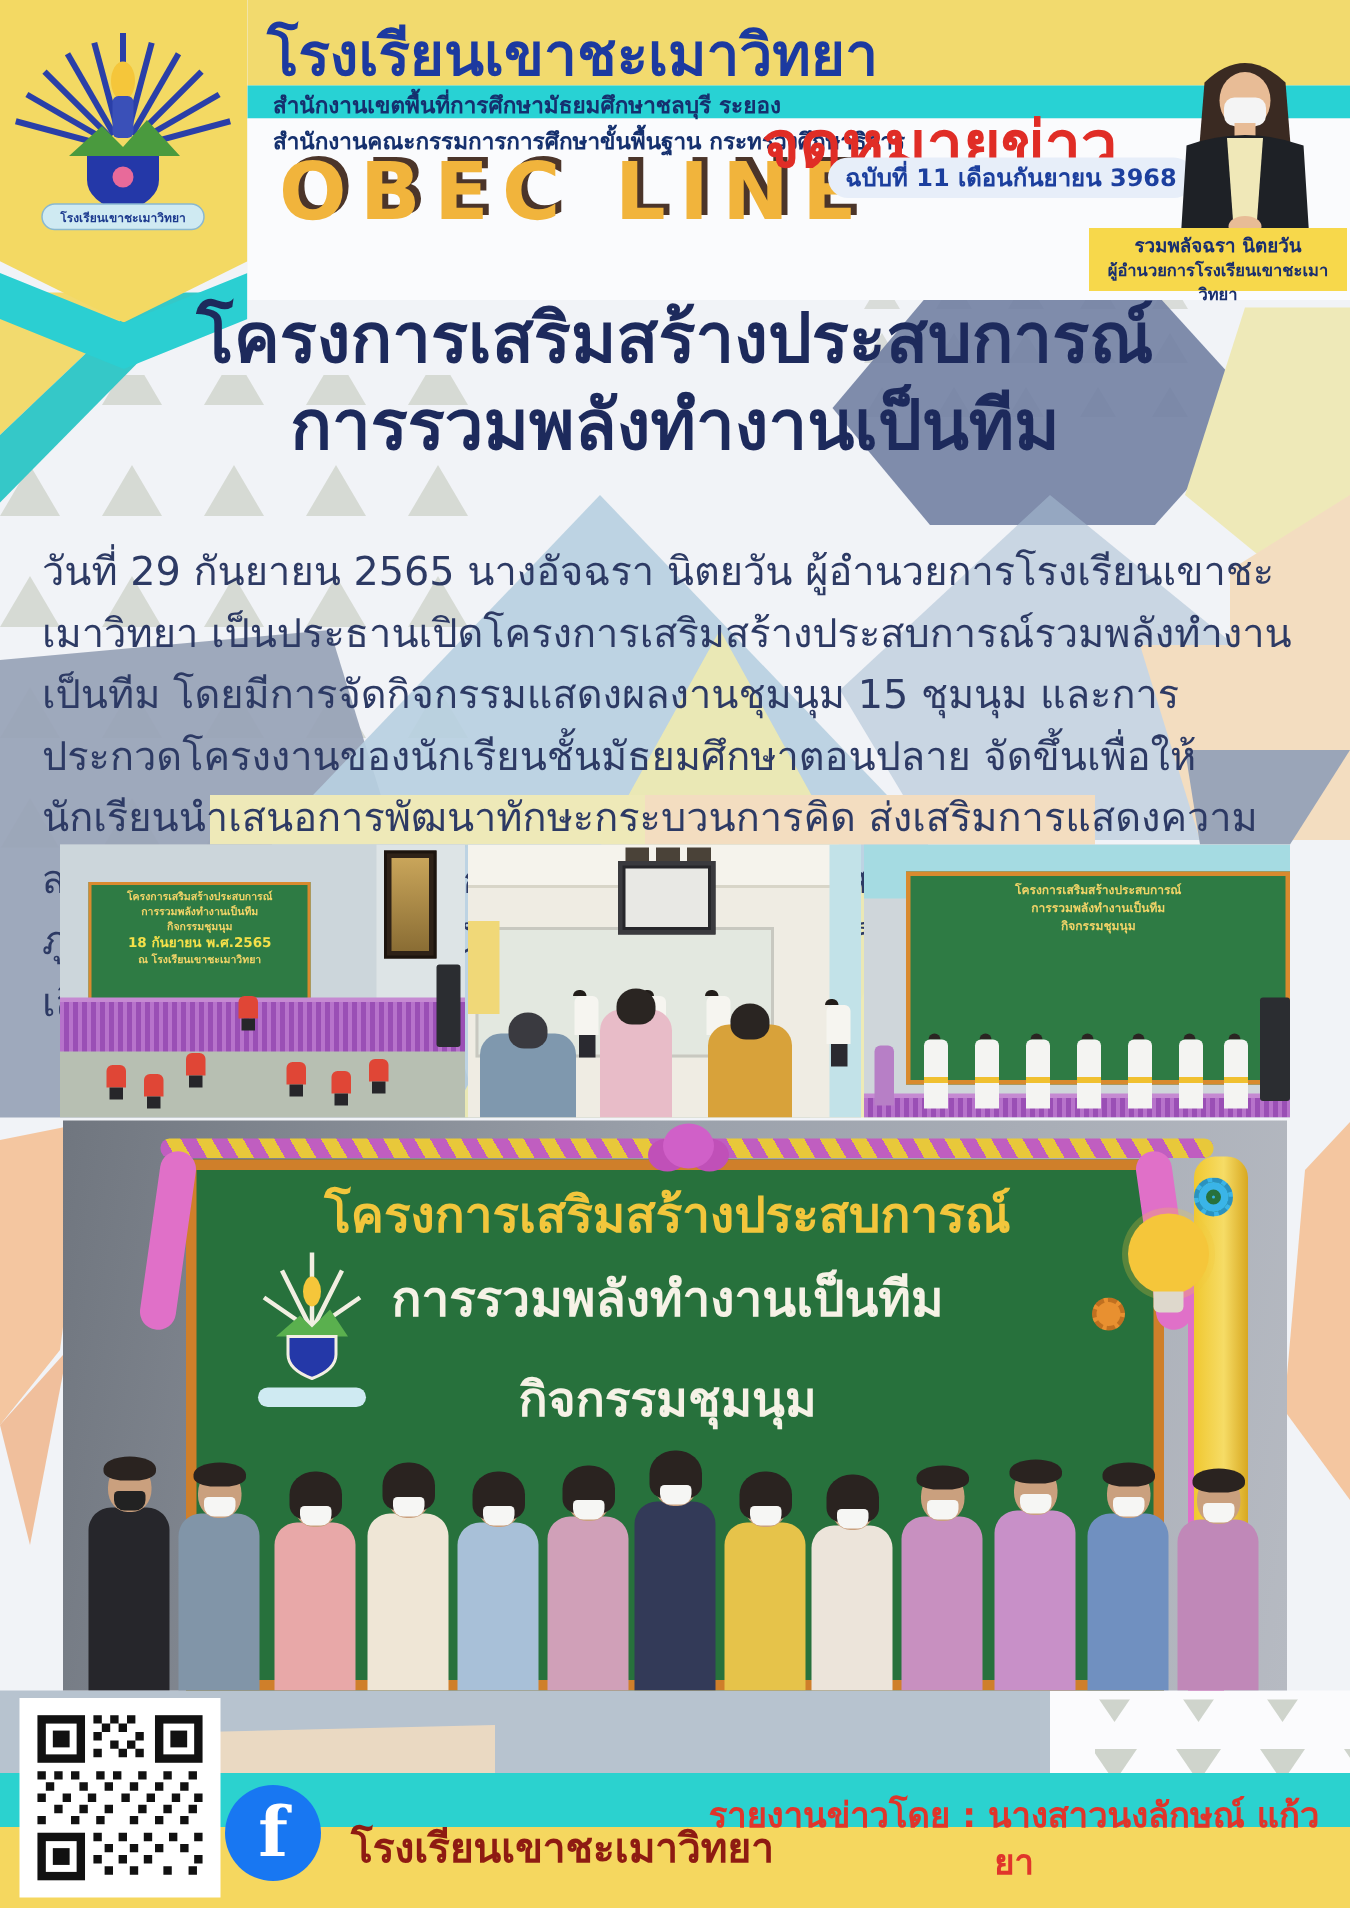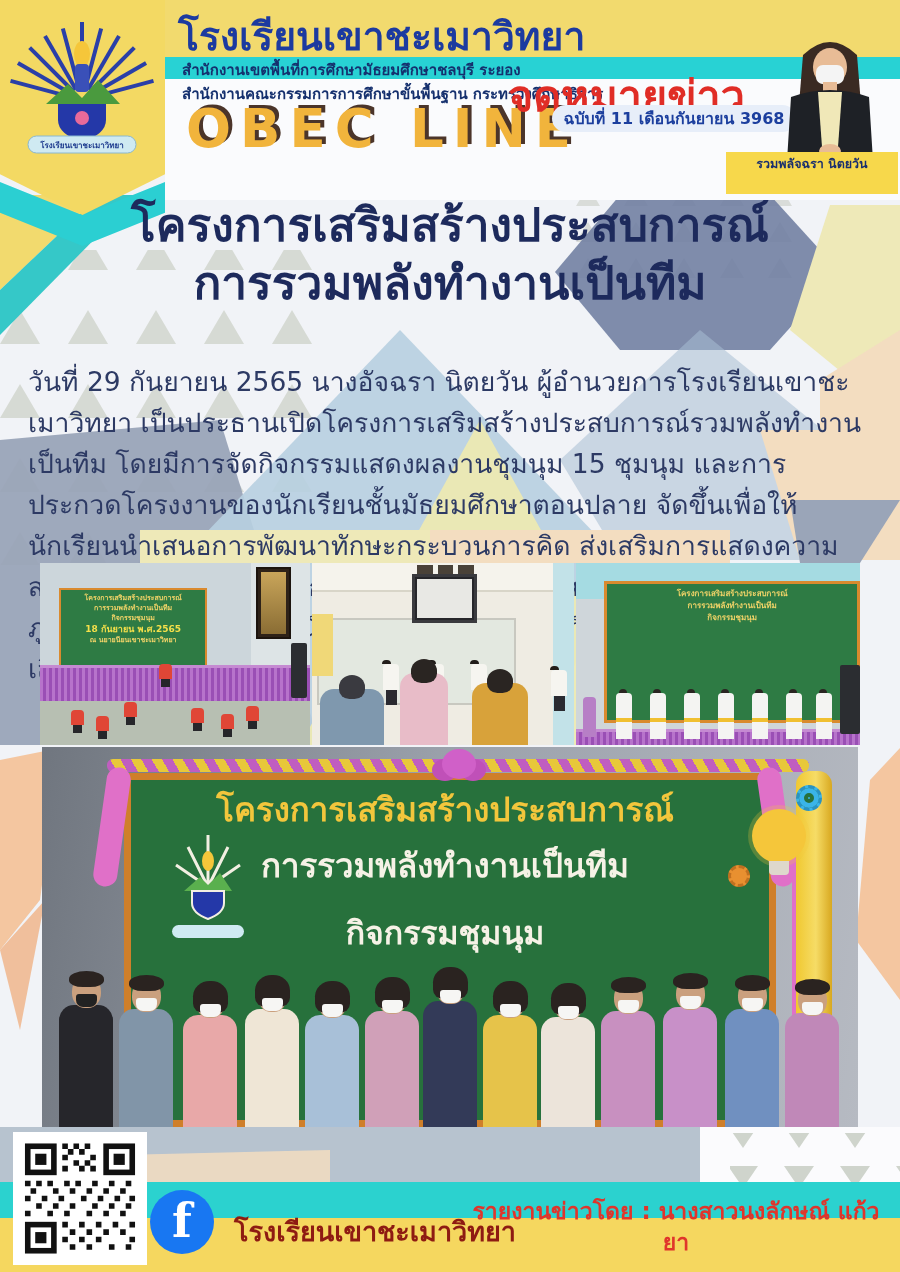--- a/index.html
+++ b/index.html
@@ -228,38 +228,39 @@
       <ellipse cx="67" cy="42" rx="17" ry="19" fill="#e8bc96"></ellipse>
       <rect x="53" y="40" width="28" height="19" rx="7" fill="#f4f4f4"></rect>
       <rect x="60" y="57" width="14" height="12" fill="#e8bc96"></rect>
       <path d="M28 72 Q67 58 106 72 L112 168 L22 168 Z" fill="#1e2126"></path>
       <path d="M55 67 L79 67 L75 122 L59 122 Z" fill="#f0e8b8"></path>
       <ellipse cx="67" cy="126" rx="11" ry="7" fill="#e8bc96"></ellipse>
     </svg>
   </div>
   <div class="abs director-caption">
     <div class="nm">รวมพลัจฉรา  นิตยวัน</div>
+    <div class="tt">ผู้อำนวยการโรงเรียนเขาชะเมาวิทยา</div>
   </div>
 
   <div class="abs main-title t1">โครงการเสริมสร้างประสบการณ์</div>
   <div class="abs main-title t2">การรวมพลังทำงานเป็นทีม</div>
   <p class="abs article-body">วันที่ 29 กันยายน 2565 นางอัจฉรา  นิตยวัน ผู้อำนวยการโรงเรียนเขาชะเมาวิทยา เป็นประธานเปิดโครงการเสริมสร้างประสบการณ์รวมพลังทำงานเป็นทีม โดยมีการจัดกิจกรรมแสดงผลงานชุมนุม 15 ชุมนุม และการประกวดโครงงานของนักเรียนชั้นมัธยมศึกษาตอนปลาย จัดขึ้นเพื่อให้นักเรียนนำเสนอการพัฒนาทักษะกระบวนการคิด  ส่งเสริมการแสดงความสามารถ กล้าคิด กล้าทำ กล้าแสดงออกและช่วยสร้างเสริมความภาคภูมิใจ ภูมิคุ้มกันทางจิตใจให้กับนักเรียน ในด้านระเบียบวินัย ความอดทน สามัคคี เสียสละ และการเป็นผู้นำ</p>
 
   <div class="abs photo-row">
 
     <div class="photo p1">
       <div class="abs wall"></div>
       <div class="abs wallr"></div>
       <div class="abs floor"></div>
       <div class="abs gym-banner">
         <div class="bl">โครงการเสริมสร้างประสบการณ์</div>
         <div class="bl">การรวมพลังทำงานเป็นทีม</div>
         <div class="bl">กิจกรรมชุมนุม</div>
         <div class="bl big">18 กันยายน พ.ศ.2565</div>
-        <div class="bl">ณ นยายนียนเขาชะเมาวิทยา</div>
+        <div class="bl">ณ โรงเรียนเขาชะเมาวิทยา</div>
       </div>
       <div class="abs skirt"></div>
       <div class="abs portrait">
           <i></i>
         </div>
       <div class="abs speaker"></div>
       <span class="mini red" style="left:30px;bottom:12px"><span class="h"></span><span class="b" style="display:block"></span><span class="l" style="display:block"></span></span>
       <span class="mini red" style="left:55px;bottom:6px"><span class="h"></span><span class="b" style="display:block"></span><span class="l" style="display:block"></span></span>
       <span class="mini red" style="left:83px;bottom:20px"><span class="h"></span><span class="b" style="display:block"></span><span class="l" style="display:block"></span></span>
       <span class="mini red" style="left:118px;bottom:58px"><span class="h"></span><span class="b" style="display:block"></span><span class="l" style="display:block"></span></span>

